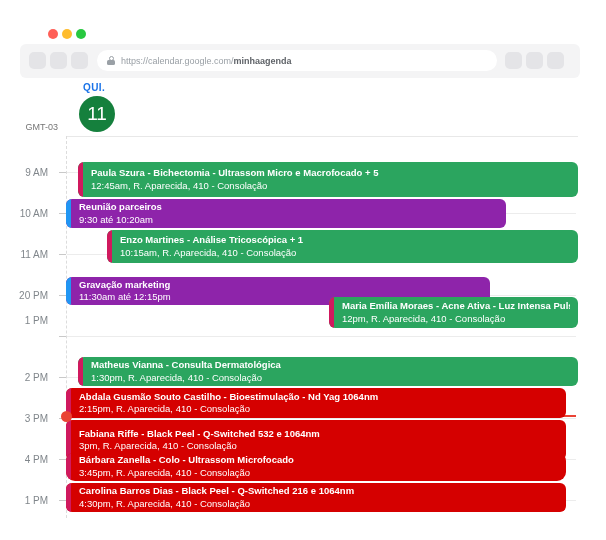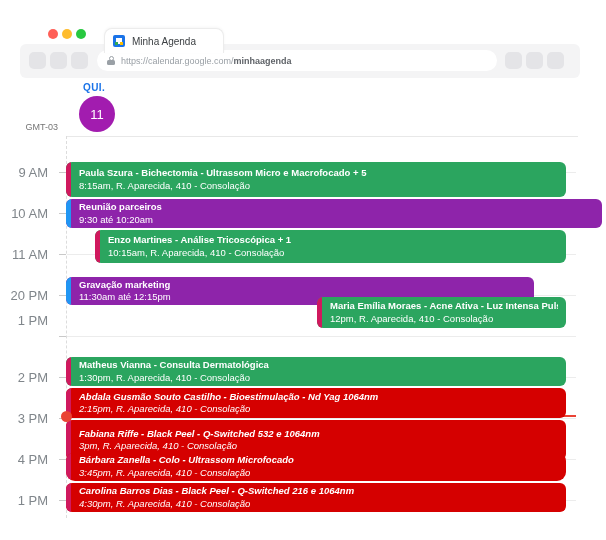--- a/index.html
+++ b/index.html
@@ -22,63 +22,55 @@
   .navsq{position:absolute;top:8px;width:17px;height:17px;border-radius:5px;background:#e4e4e7;}
   .addr{position:absolute;left:77px;top:6px;width:400px;height:21px;background:#fff;border-radius:11px;display:flex;align-items:center;padding:0 10px;box-sizing:border-box;}
   .lock{position:relative;width:8px;height:9px;margin-right:6px;flex:0 0 auto;}
   .lock .shackle{position:absolute;left:1.5px;top:0;width:5px;height:5px;border:1.2px solid #9aa0a6;border-radius:3px;box-sizing:border-box;}
   .lock .body{position:absolute;left:0;top:3.5px;width:8px;height:5.5px;background:#9aa0a6;border-radius:1.5px;}
   .url{font-size:9px;color:#9aa0a6;white-space:nowrap;}
   .url b{color:#5f6368;font-weight:700;}
 
   
   .day-abbrev{position:absolute;left:83px;top:82px;font-size:10px;font-weight:700;letter-spacing:.4px;color:#1a73e8;}
-  .day-circle{position:absolute;left:79px;top:96px;width:36px;height:36px;border-radius:50%;background:#a21caf;color:#fff;display:flex;align-items:center;justify-content:center;font-size:13px;font-weight:500;z-index:2;}
+  .day-circle{position:absolute;left:79px;top:96px;width:36px;height:36px;border-radius:50%;background:#15803d;color:#fff;display:flex;align-items:center;justify-content:center;font-size:19px;font-weight:500;z-index:2;}
   .tz{position:absolute;left:0;top:122px;width:58px;text-align:right;font-size:9px;color:#757575;}
 
   
   .grid-topline{position:absolute;left:66px;top:136px;width:512px;height:1px;background:#e8e8e8;}
   .grid-vline{position:absolute;left:66px;top:136px;width:0;height:382px;border-left:1px dashed #dcdcdc;}
   .hour-line{position:absolute;left:67px;width:509px;height:1px;background:#ececec;}
   .hour-tick{position:absolute;left:59px;width:7px;height:1px;background:#c9c9c9;}
-  .hour-label{position:absolute;left:0;width:58px;text-align:right;font-size:13px;color:#80868b;transform:translateY(-50%);padding-right:0;box-sizing:border-box;}
+  .hour-label{position:absolute;left:0;width:58px;text-align:right;font-size:10px;color:#80868b;transform:translateY(-50%);padding-right:0;box-sizing:border-box;}
   .hour-label .inner{padding-right:10px;}
 
   
   .event{position:absolute;border-radius:6px;color:#fff;box-sizing:border-box;overflow:hidden;z-index:2;display:flex;flex-direction:column;justify-content:center;padding:2px 8px 2px 13px;cursor:pointer;}
   .event .stripe{position:absolute;left:0;top:0;bottom:0;width:5px;border-radius:6px 0 0 6px;}
   .event .ev-title{font-size:9.5px;font-weight:700;line-height:12.5px;white-space:nowrap;overflow:hidden;}
   .event .ev-sub{font-size:9.5px;font-weight:500;line-height:12.5px;white-space:nowrap;overflow:hidden;}
-  .ev-green{background:var(--event-green);}
+  .ev-green{background:var(--event-green);margin-left:12px;}
   .ev-purple{background:var(--event-purple);}
-  .ev-red{background:var(--event-red);font-style:italic;}
+  .ev-red{background:var(--event-red);}
   .ev-green .stripe,.ev-red .stripe{background:var(--stripe-crimson);}
   .ev-purple .stripe{background:var(--stripe-blue);}
 
   
   .now-line{position:absolute;left:66px;width:510px;height:2px;background:var(--now-red);z-index:1;}
   .now-dot{position:absolute;width:11px;height:11px;border-radius:50%;background:var(--now-red);z-index:4;}
 </style>
 </head>
 <body>
 
 <div id="canvas">
 
   <div class="titlebar">
     <span class="traffic t-red"></span>
     <span class="traffic t-yellow"></span>
     <span class="traffic t-green"></span>
-    <div class="tab">
-      <span class="favicon">
-        <span class="page"></span>
-          <span class="dotA"></span>
-          <span class="dotB"></span>
-      </span>
-      <span class="tab-label">Minha Agenda</span>
-    </div>
   </div>
 
   <div class="toolbar">
     <span class="navsq" style="left:9px;"></span>
     <span class="navsq" style="left:30px;"></span>
     <span class="navsq" style="left:51px;"></span>
     <div class="addr">
       <span class="lock">
           <span class="shackle"></span>
           <span class="body"></span>
@@ -123,33 +115,33 @@
       <div class="hour-tick" style="top: 459px;"></div>
       <div class="hour-line" style="top: 459px;"></div>
       <div class="hour-label" style="top: 500px;"><span class="inner">1 PM</span></div>
       <div class="hour-tick" style="top: 500px;"></div>
       <div class="hour-line" style="top: 500px;"></div>
     </div>
   <div id="events">
       <div class="event ev-green" style="left: 66px; top: 162px; width: 500px; height: 35px;">
         <span class="stripe"></span>
         <div class="ev-title">Paula Szura - Bichectomia - Ultrassom Micro e Macrofocado + 5</div>
-        <div class="ev-sub">8:15am, R. Aparecida, 410 - Consolação</div>
+        <div class="ev-sub">12:45am, R. Aparecida, 410 - Consolação</div>
       </div>
-      <div class="event ev-purple" style="left: 66px; top: 199px; width: 536px; height: 29px;">
+      <div class="event ev-purple" style="left: 66px; top: 199px; width: 440px; height: 29px;">
         <span class="stripe"></span>
         <div class="ev-title">Reunião parceiros</div>
         <div class="ev-sub">9:30 até 10:20am</div>
       </div>
       <div class="event ev-green" style="left: 95px; top: 230px; width: 471px; height: 33px;">
         <span class="stripe"></span>
         <div class="ev-title">Enzo Martines - Análise Tricoscópica + 1</div>
         <div class="ev-sub">10:15am, R. Aparecida, 410 - Consolação</div>
       </div>
-      <div class="event ev-purple" style="left: 66px; top: 277px; width: 468px; height: 28px;">
+      <div class="event ev-purple" style="left: 66px; top: 277px; width: 424px; height: 28px;">
         <span class="stripe"></span>
         <div class="ev-title">Gravação marketing</div>
         <div class="ev-sub">11:30am até 12:15pm</div>
       </div>
       <div class="event ev-green" style="left: 317px; top: 297px; width: 249px; height: 31px;">
         <span class="stripe"></span>
         <div class="ev-title">Maria Emília Moraes - Acne Ativa - Luz Intensa Pulsada</div>
         <div class="ev-sub">12pm, R. Aparecida, 410 - Consolação</div>
       </div>
       <div class="event ev-green" style="left: 66px; top: 357px; width: 500px; height: 29px;">

